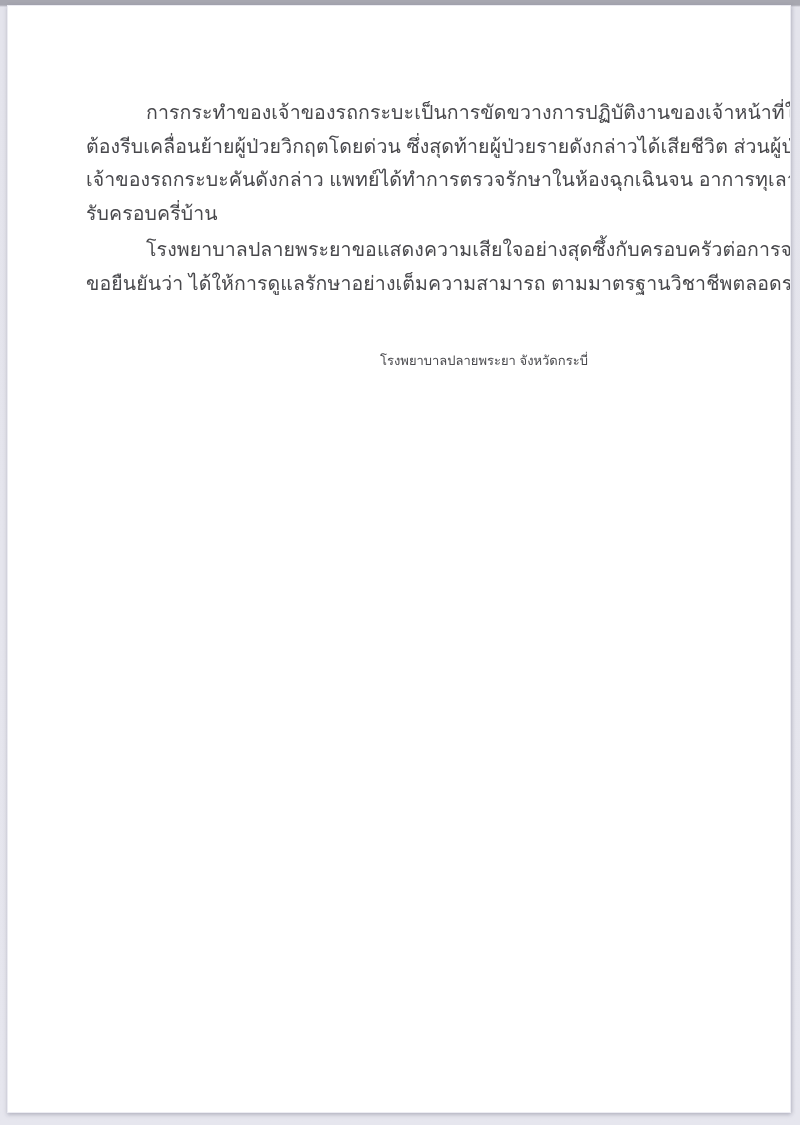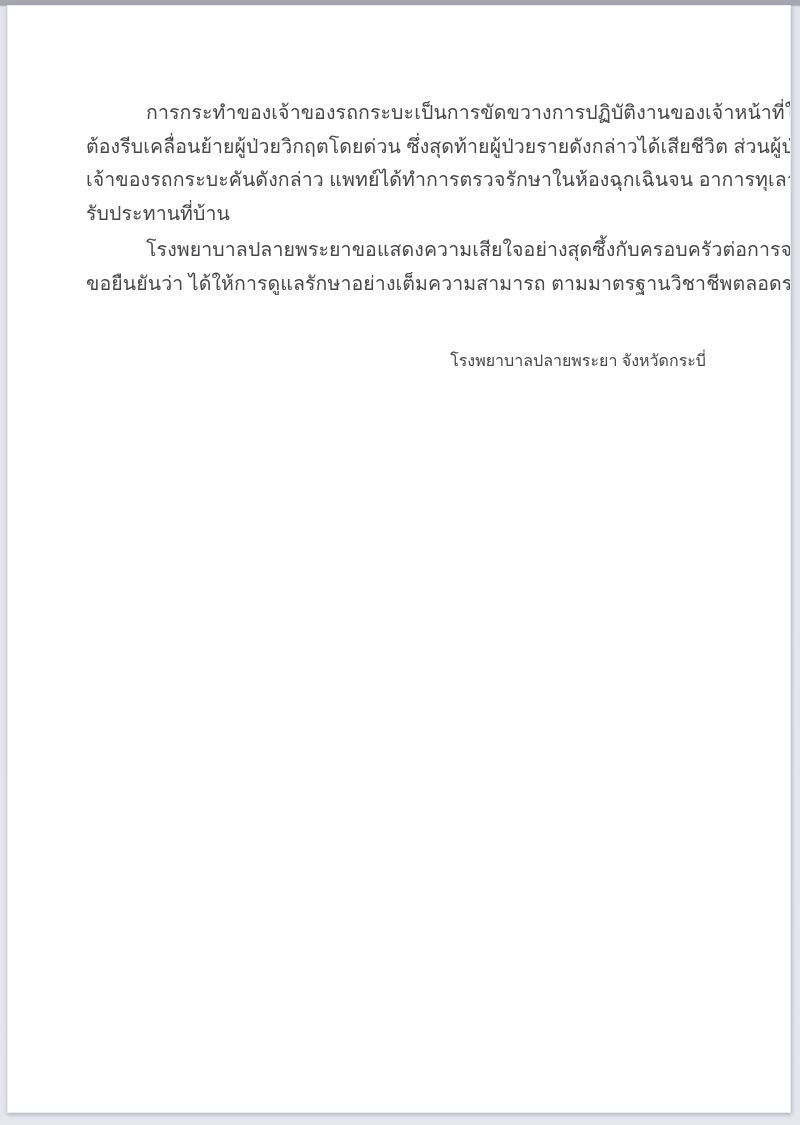--- a/index.html
+++ b/index.html
@@ -42,37 +42,37 @@
   .para-1 { top: 90px; }
   .para-2 { top: 227px; }
   .line { white-space: nowrap; }
   .line.indent { padding-left: 60px; }
 
   .signature-block {
     position: absolute;
     top: 332px;
     left: 372px;
     width: 326px;
-    text-align: right;
+    text-align: left;
     color: #48484c;
-    font-size: 16px;
+    font-size: 13px;
     line-height: 45px;
   }
   .sig-line { white-space: nowrap; }
 </style>
 </head>
 <body>
 
 <div class="paper">
 
   <div class="body-text para-1">
     <div class="line indent">การกระทำของเจ้าของรถกระบะเป็นการขัดขวางการปฏิบัติงานของเจ้าหน้าที่ในขณะปฏิบัติหน้าที่ ซึ่ง</div>
     <div class="line">ต้องรีบเคลื่อนย้ายผู้ป่วยวิกฤตโดยด่วน ซึ่งสุดท้ายผู้ป่วยรายดังกล่าวได้เสียชีวิต ส่วนผู้ป่วยที่เป็นญาติของ</div>
     <div class="line">เจ้าของรถกระบะคันดังกล่าว แพทย์ได้ทำการตรวจรักษาในห้องฉุกเฉินจน อาการทุเลา และให้ยากลับไป</div>
-    <div class="line">รับประทานที่บ้าน</div>
+    <div class="line">รับครอบครี่บ้าน</div>
   </div>
 
   <div class="body-text para-2">
     <div class="line indent">โรงพยาบาลปลายพระยาขอแสดงความเสียใจอย่างสุดซึ้งกับครอบครัวต่อการจากไปของผู้ป่วย และ</div>
     <div class="line">ขอยืนยันว่า ได้ให้การดูแลรักษาอย่างเต็มความสามารถ ตามมาตรฐานวิชาชีพตลอดระยะเวลาการดูและผู้ป่วย</div>
   </div>
 
   <div class="signature-block">
     <div class="sig-line">โรงพยาบาลปลายพระยา จังหวัดกระบี่</div>
   </div>

